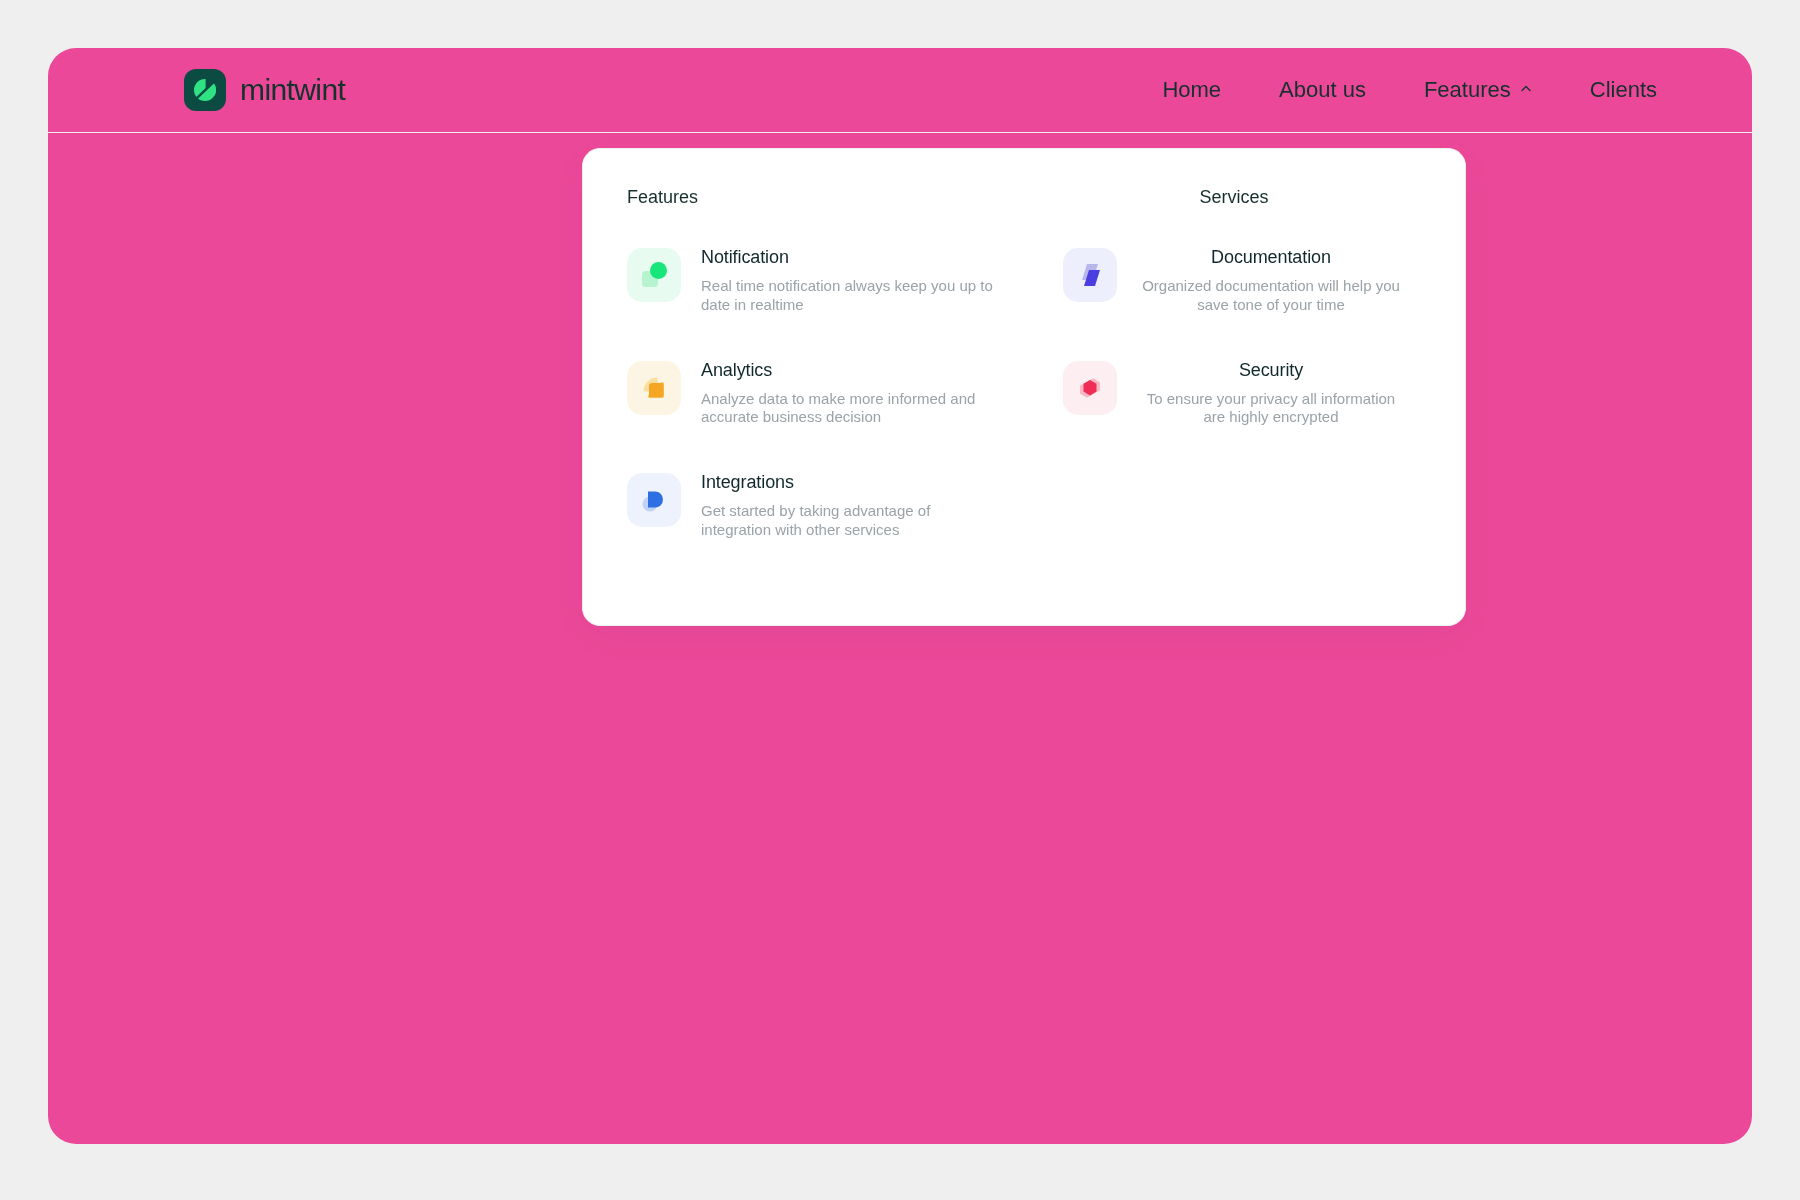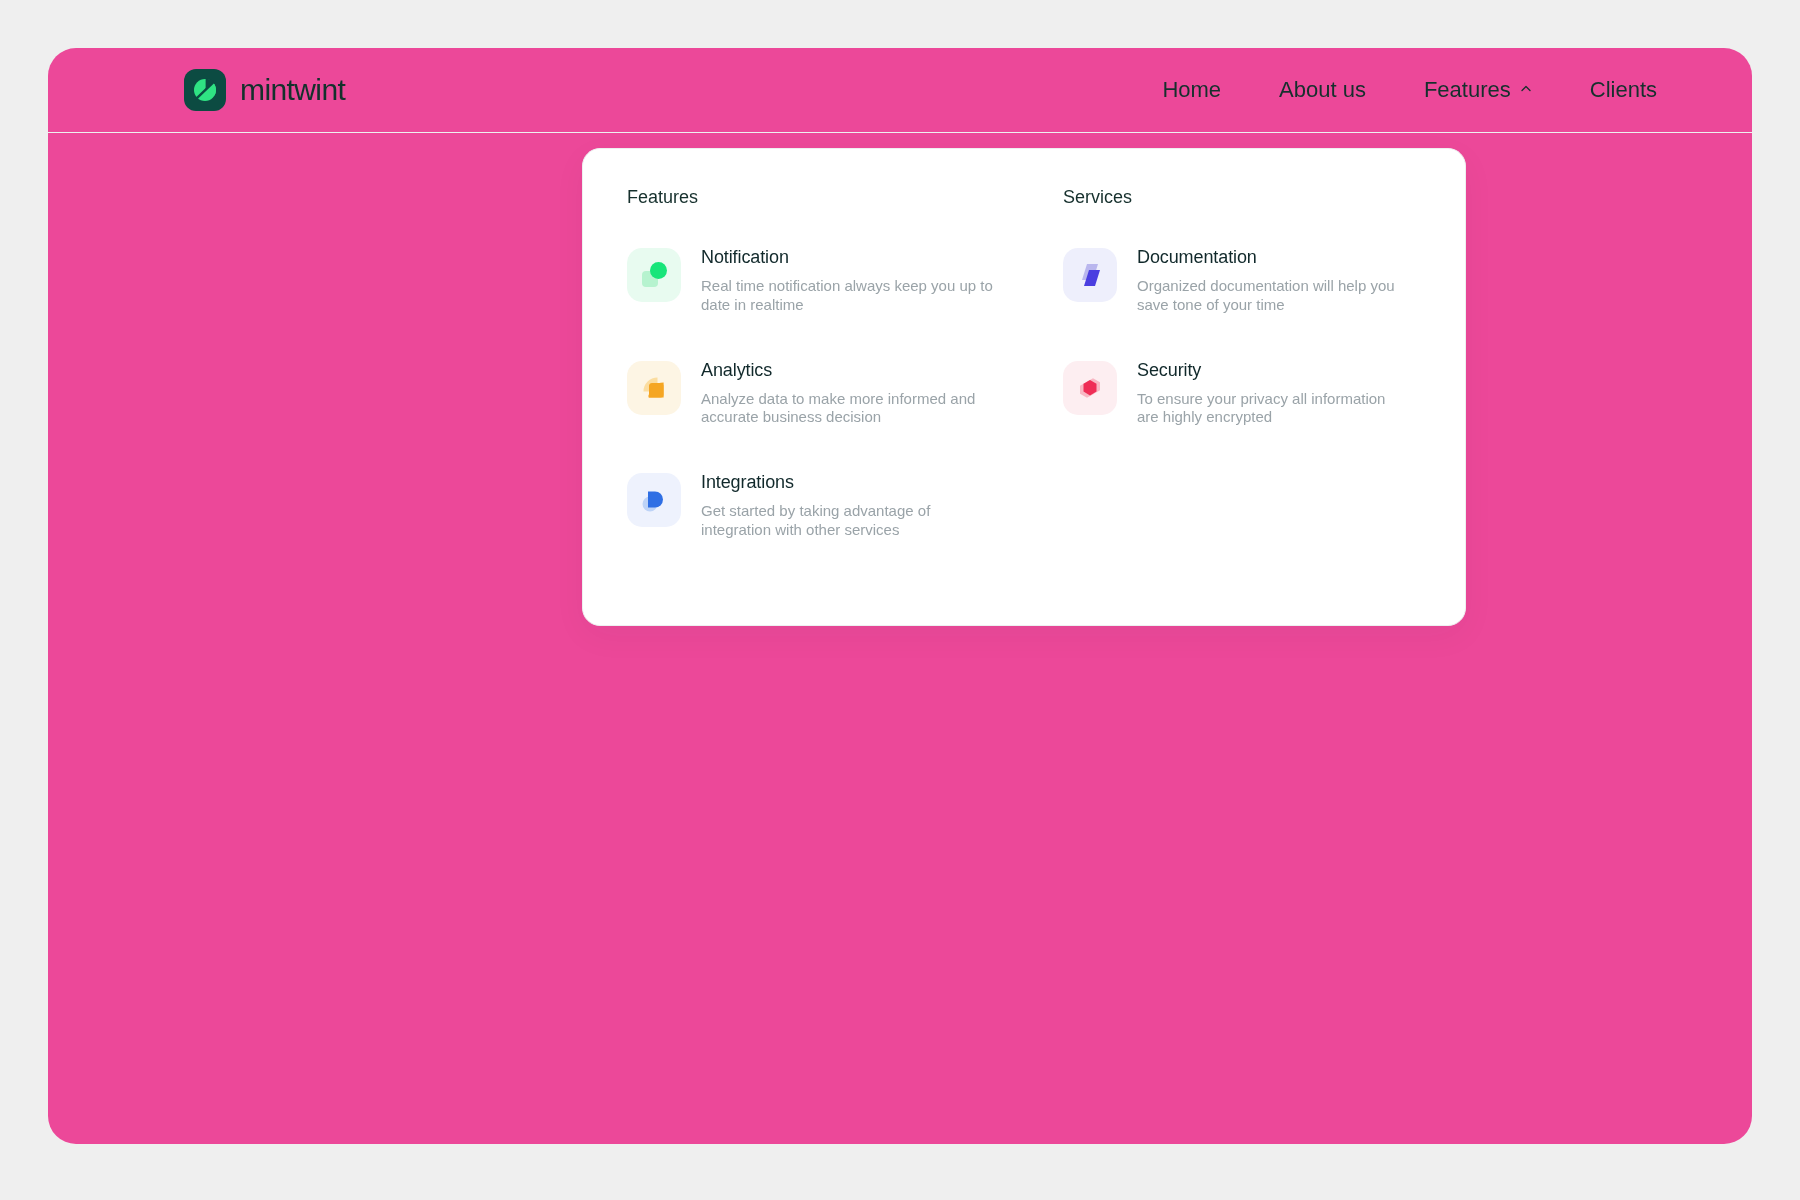--- a/index.html
+++ b/index.html
@@ -91,21 +91,21 @@
     box-shadow: 0 10px 34px rgba(25,50,45,0.045);
     padding: 38px 42px 34px 44px;
     display: flex;
     gap: 0px;
   }
 
   .panel-col {
     width: 50%;
     padding-right: 18px;
   }
-  .panel-col.col-right { padding-left: 38px; }
+  .panel-col.col-right { padding-left: 38px; text-align: center; }
 
   .col-title {
     font-size: 18px;
     color: #16302d;
     font-weight: 400;
     margin-bottom: 38px;
     letter-spacing: 0px;
   }
 
   .menu-entry {

